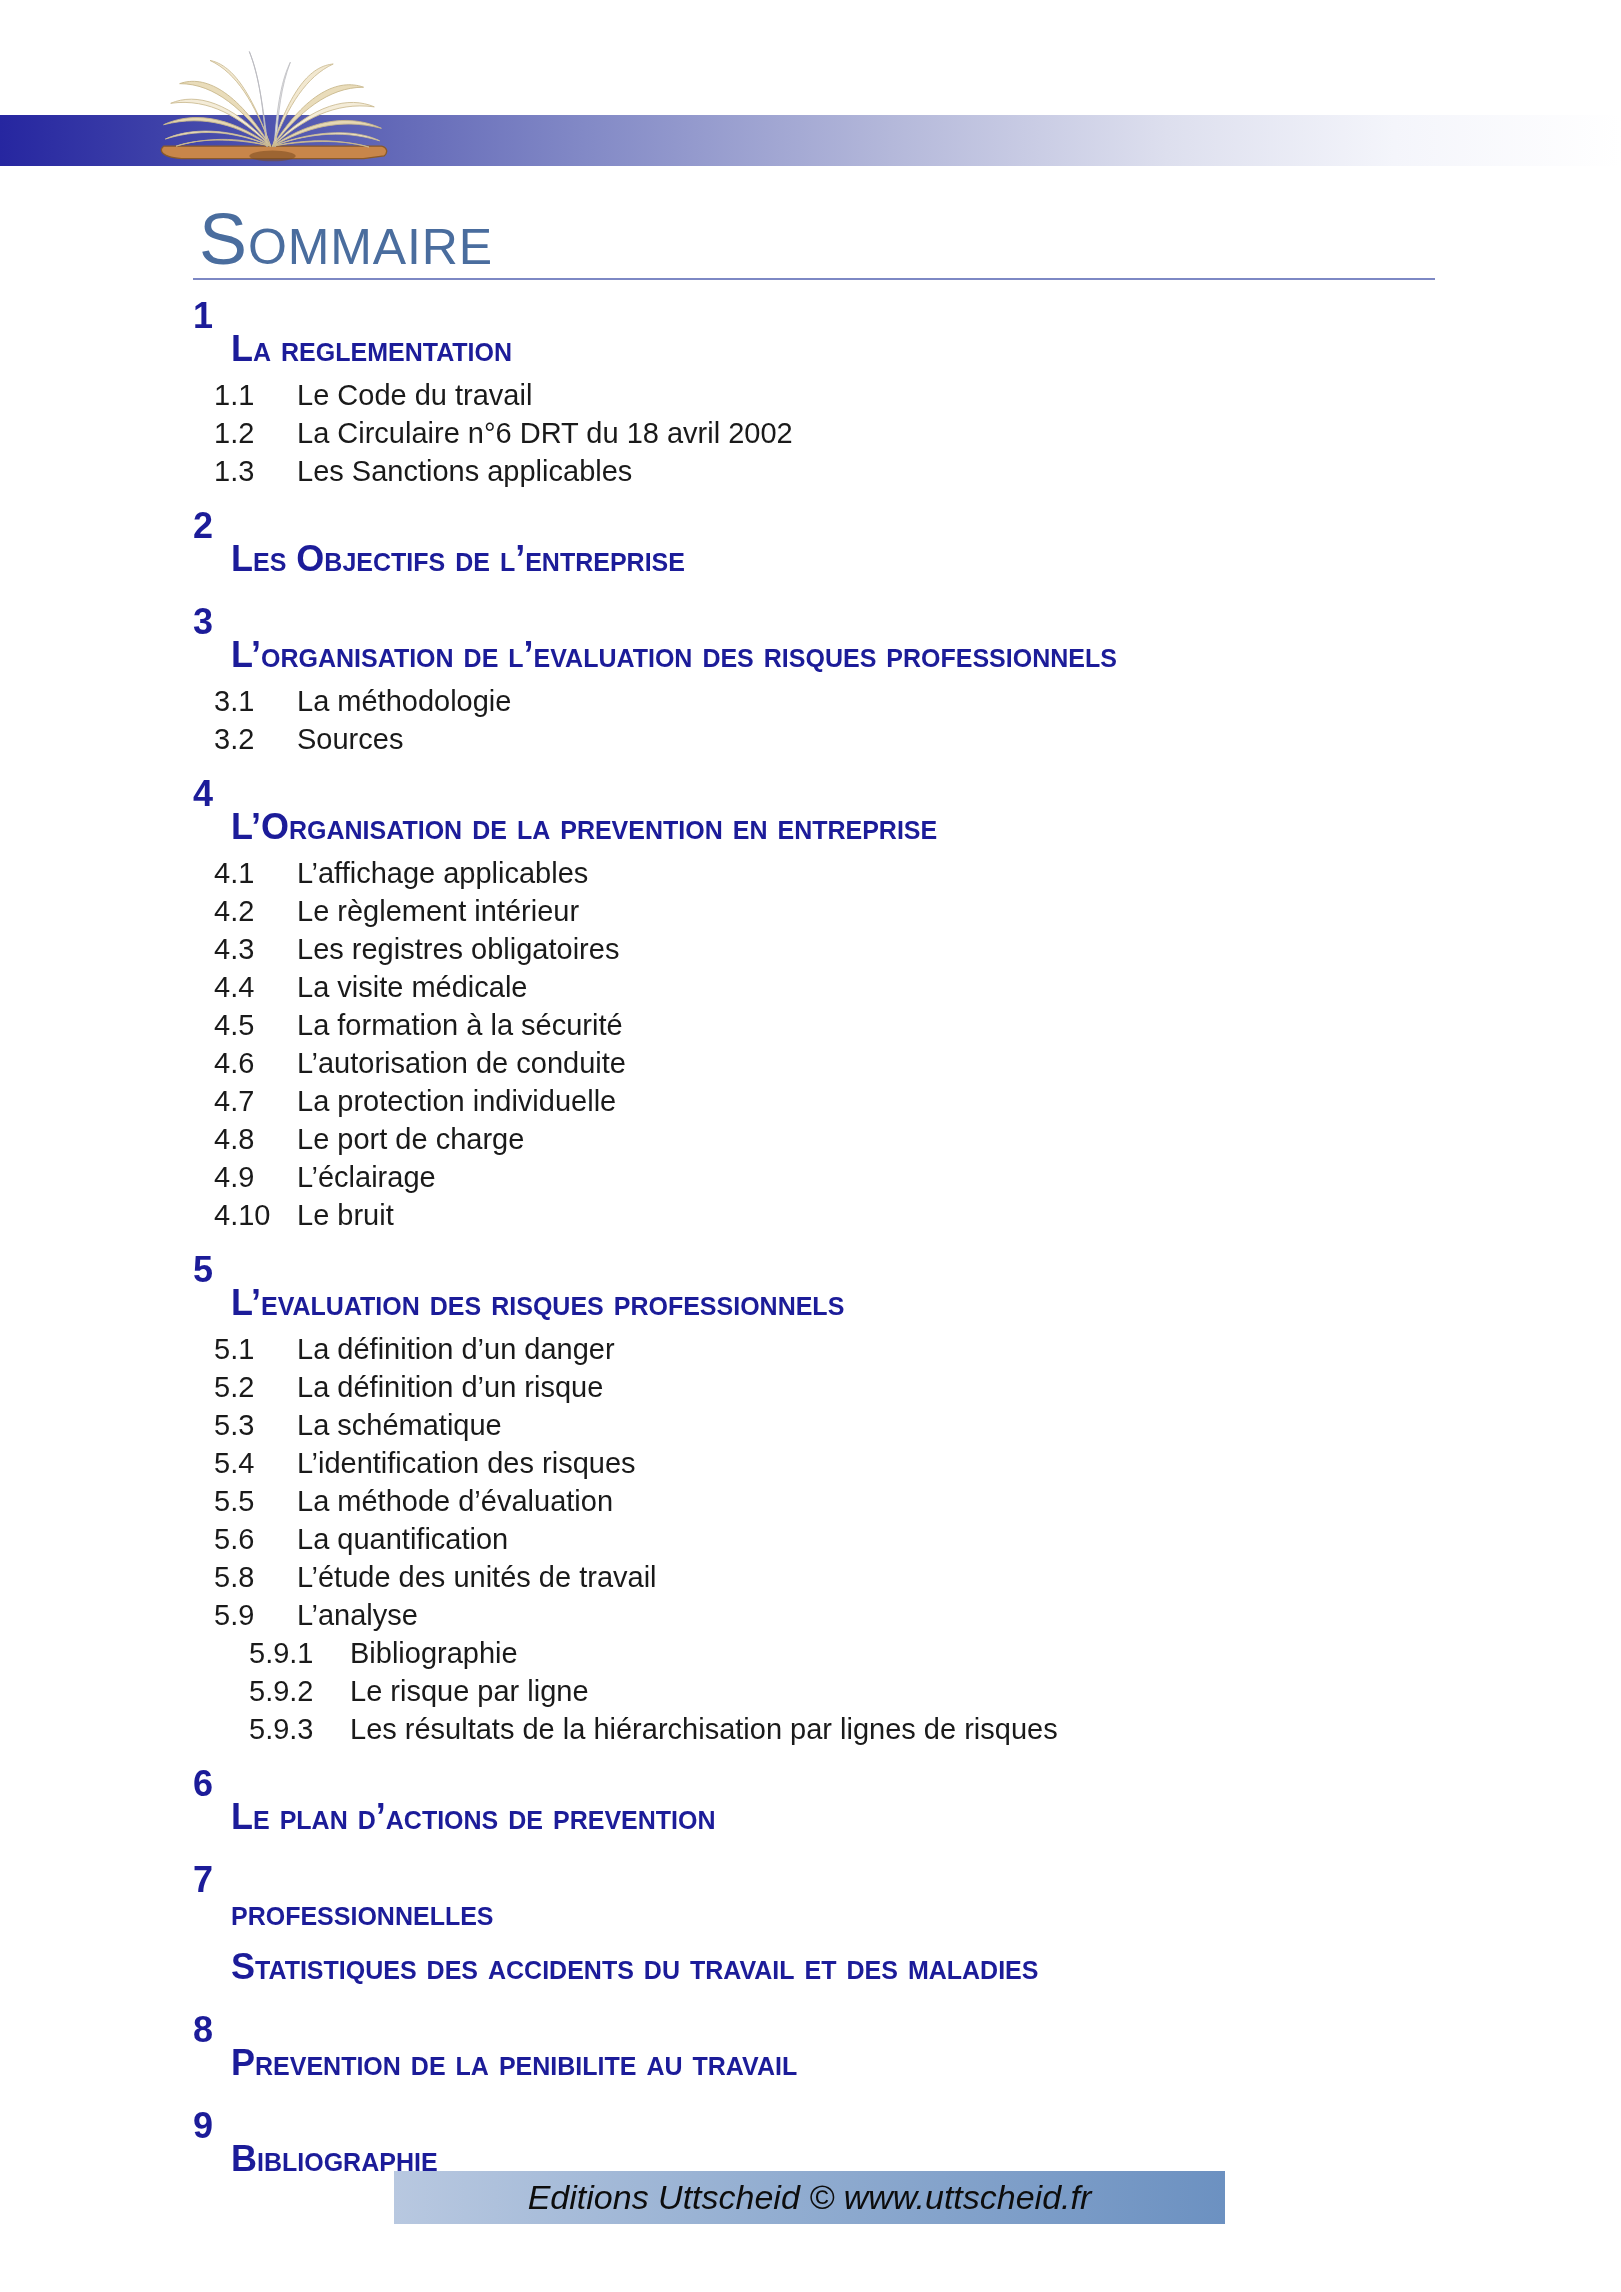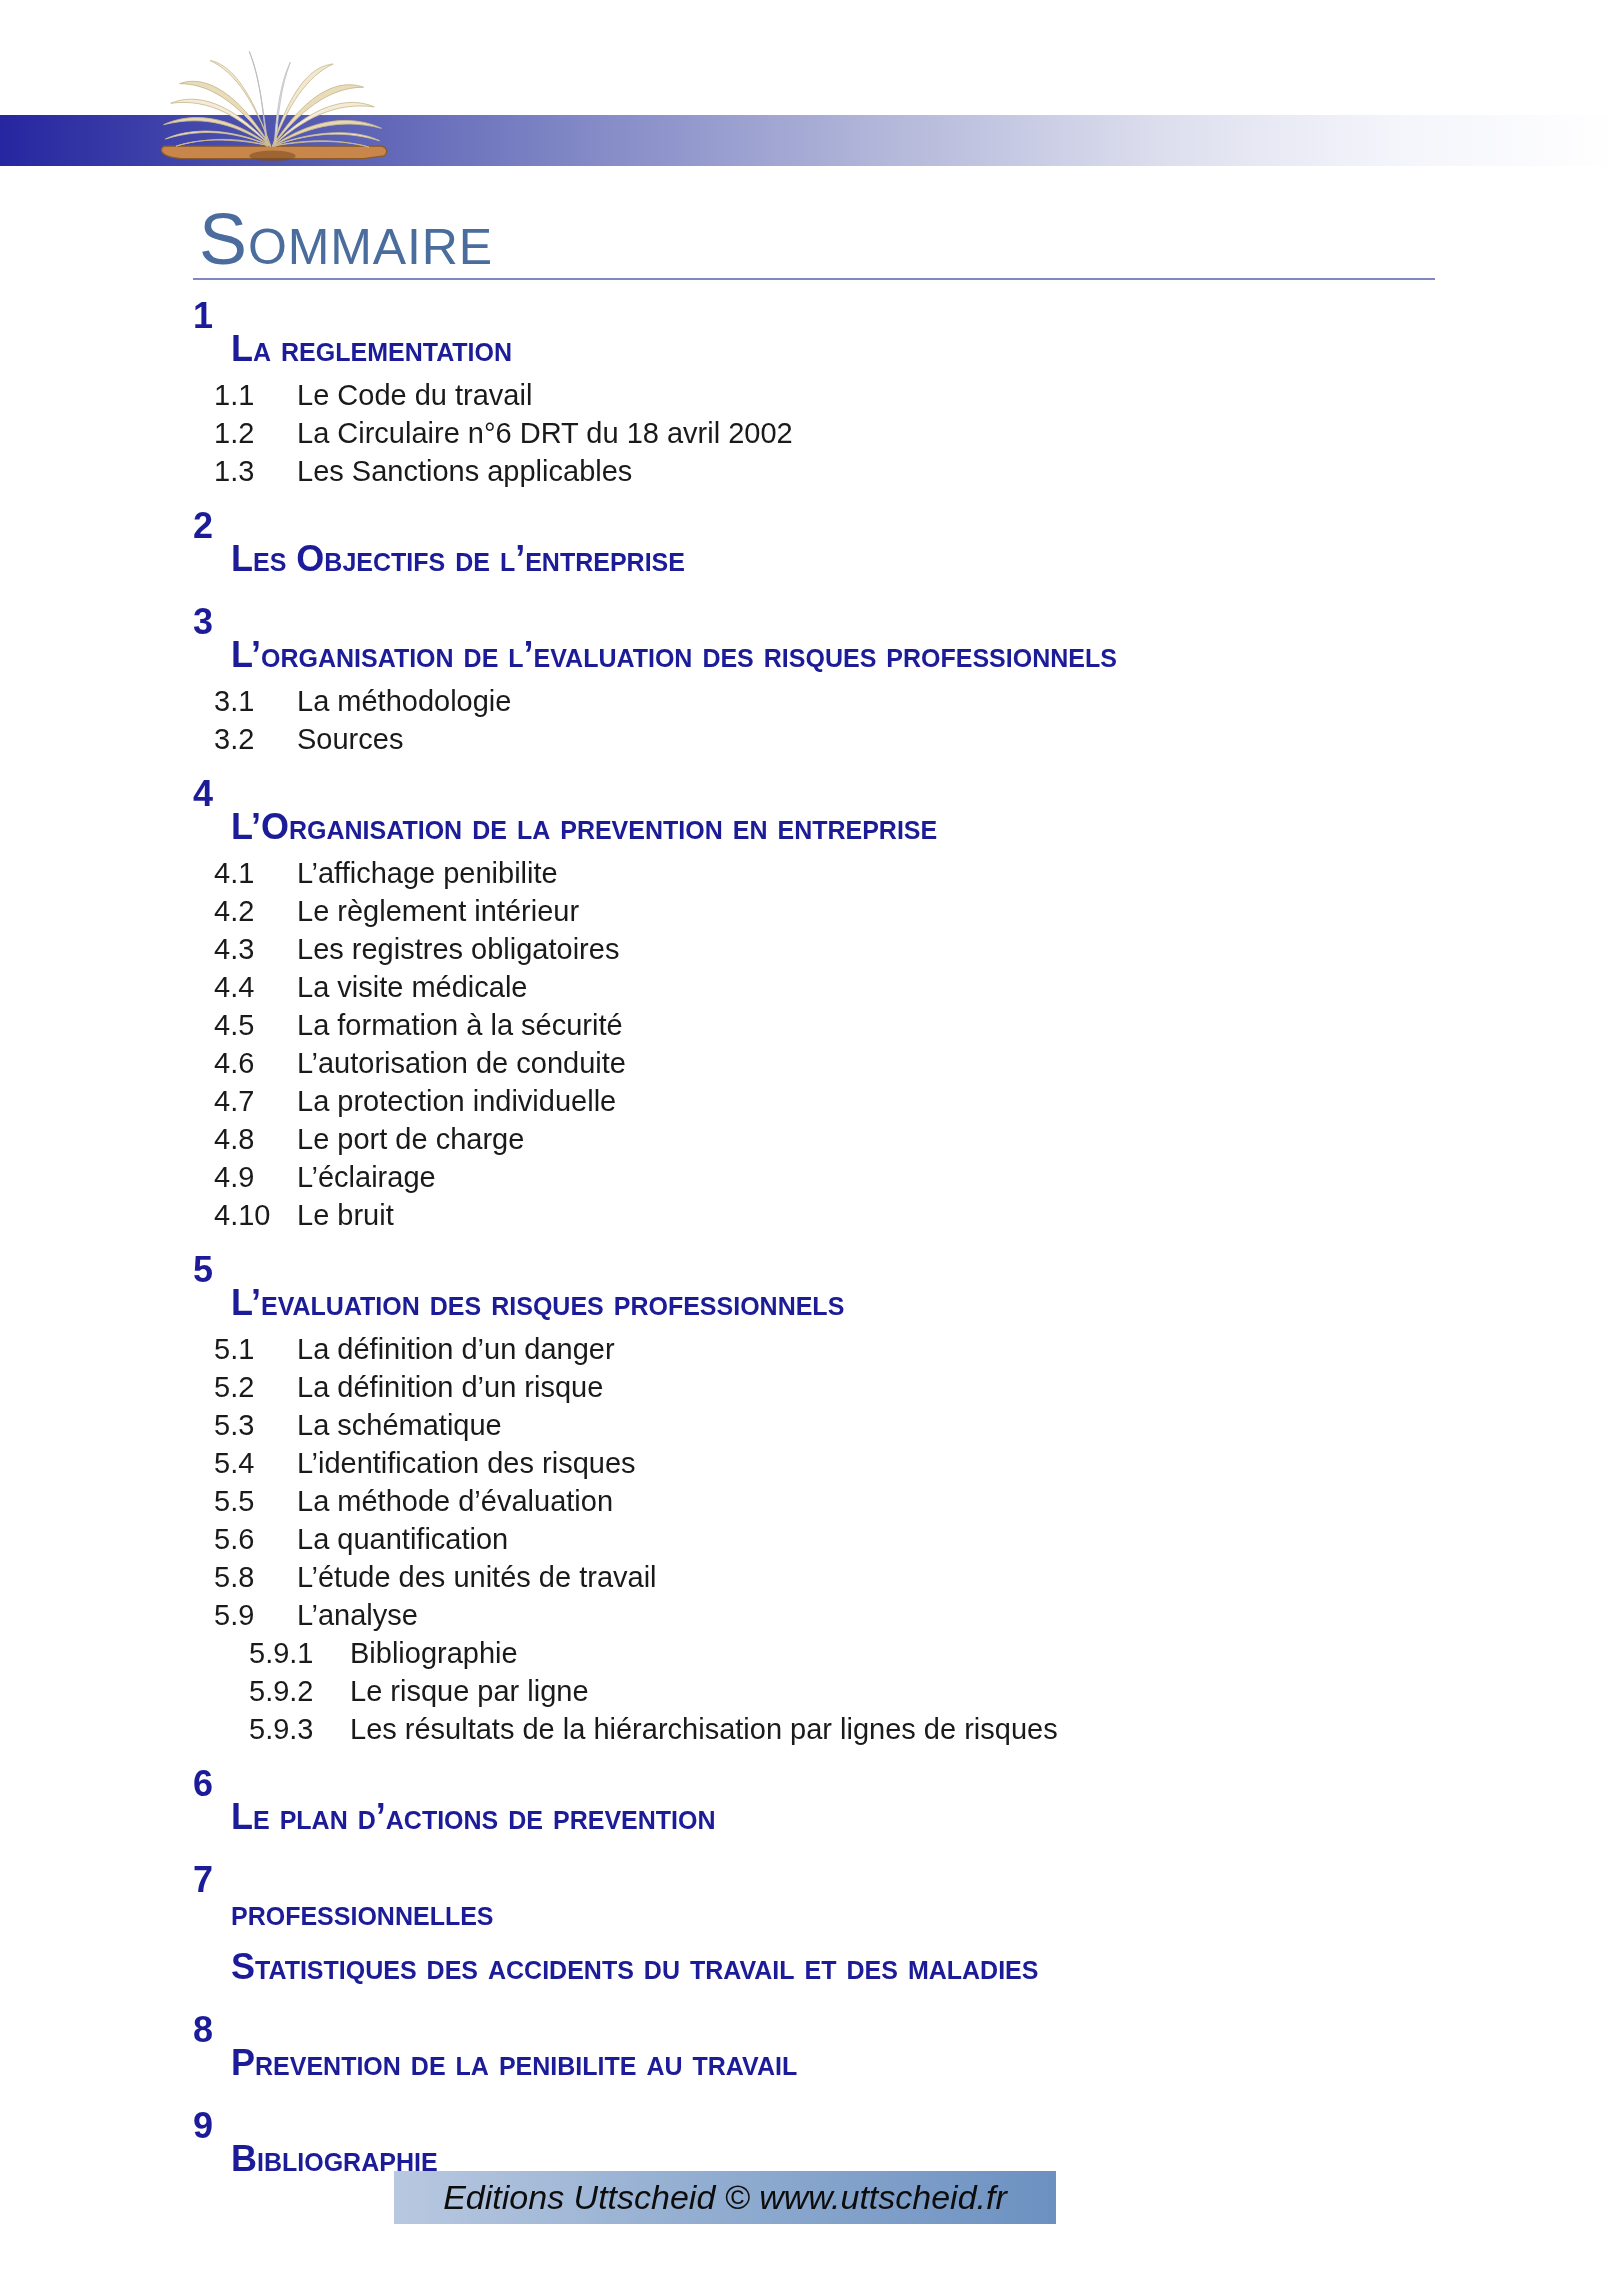--- a/index.html
+++ b/index.html
@@ -70,21 +70,21 @@
     color: #1a1a1a;
   }
   .sub-row .num  { flex: none; margin-left: 21px; width: 83px; }
   .sub-row .txt  { white-space: nowrap; }
   .subsub .num   { margin-left: 56px; width: 101px; }
 
   
   .footer-bar {
     position: absolute;
     left: 394px; top: 2171px;
-    width: 662px; height: 53px;
+    width: 831px; height: 53px;
     background: linear-gradient(90deg, #b8c8e0 0%, #93aed1 45%, #6c91c1 100%);
     text-align: center;
   }
   .footer-text {
     font-style: italic;
     font-size: 34px;
     line-height: 53px;
     color: #0d0d0d;
     white-space: nowrap;
   }
@@ -162,21 +162,21 @@
           <span class="txt">Sources</span>
         </div>
         <div class="sec-row">
           <span class="sec-num">4</span>
           <span class="sec-title">
             <div class="sec-title-line">L’Organisation de la prevention en entreprise</div>
           </span>
         </div>
         <div class="sub-row">
           <span class="num">4.1</span>
-          <span class="txt">L’affichage penibilite</span>
+          <span class="txt">L’affichage applicables</span>
         </div>
         <div class="sub-row">
           <span class="num">4.2</span>
           <span class="txt">Le règlement intérieur</span>
         </div>
         <div class="sub-row">
           <span class="num">4.3</span>
           <span class="txt">Les registres obligatoires</span>
         </div>
         <div class="sub-row">

